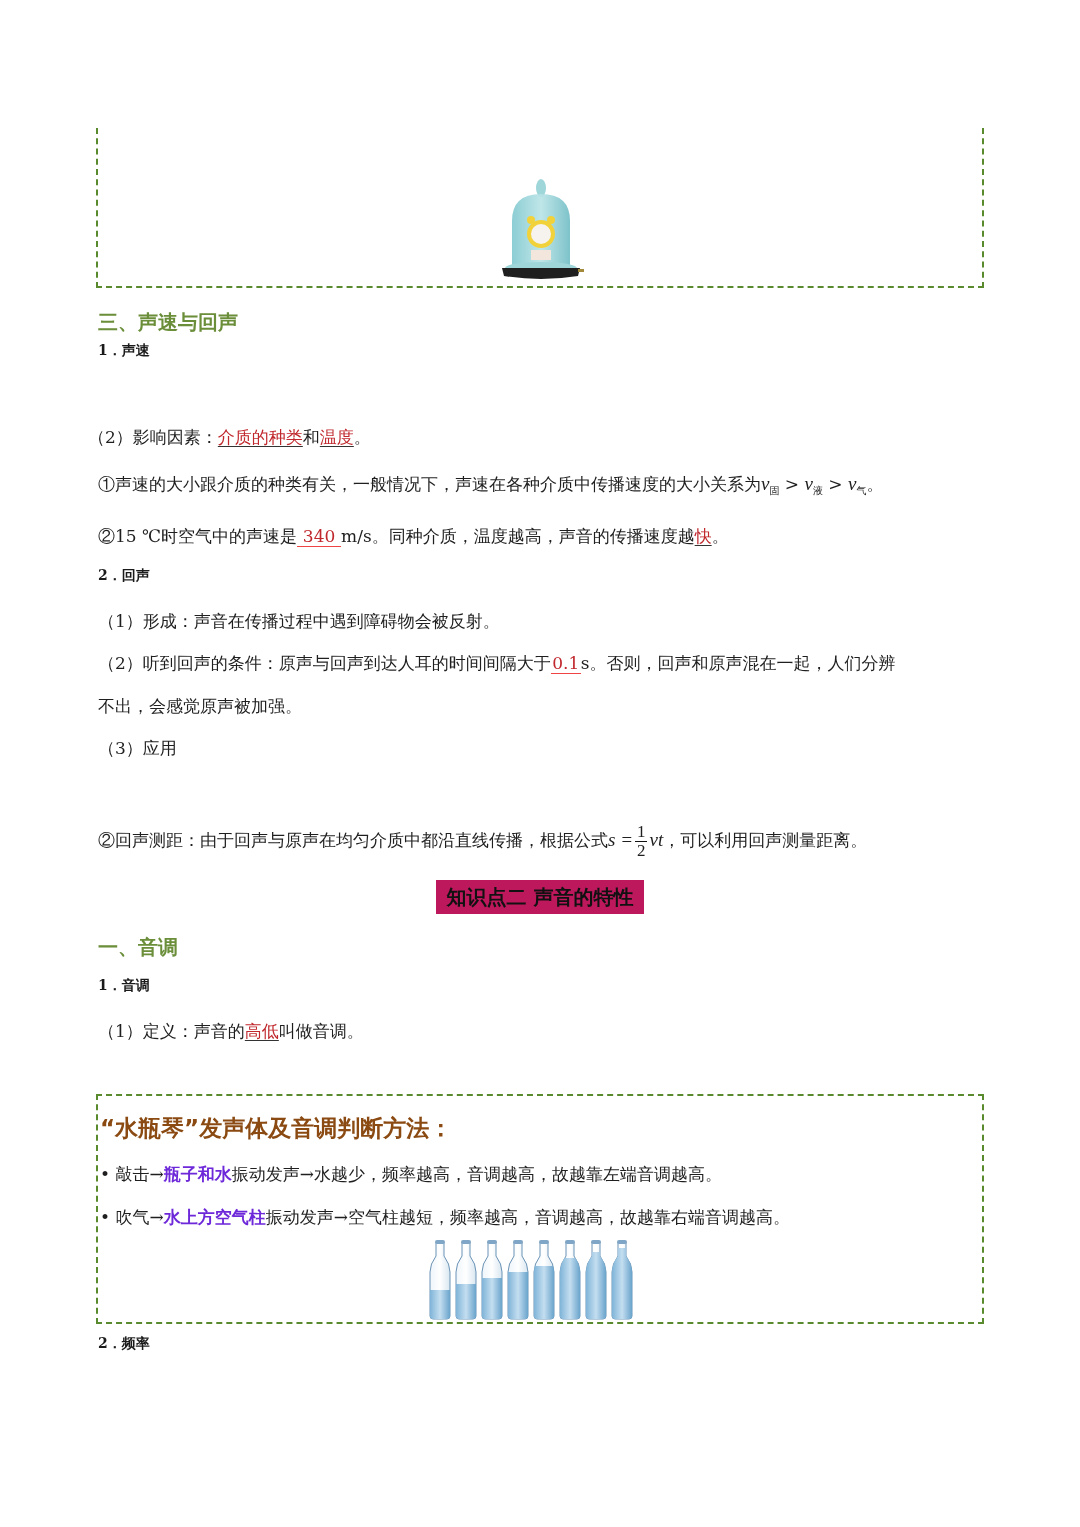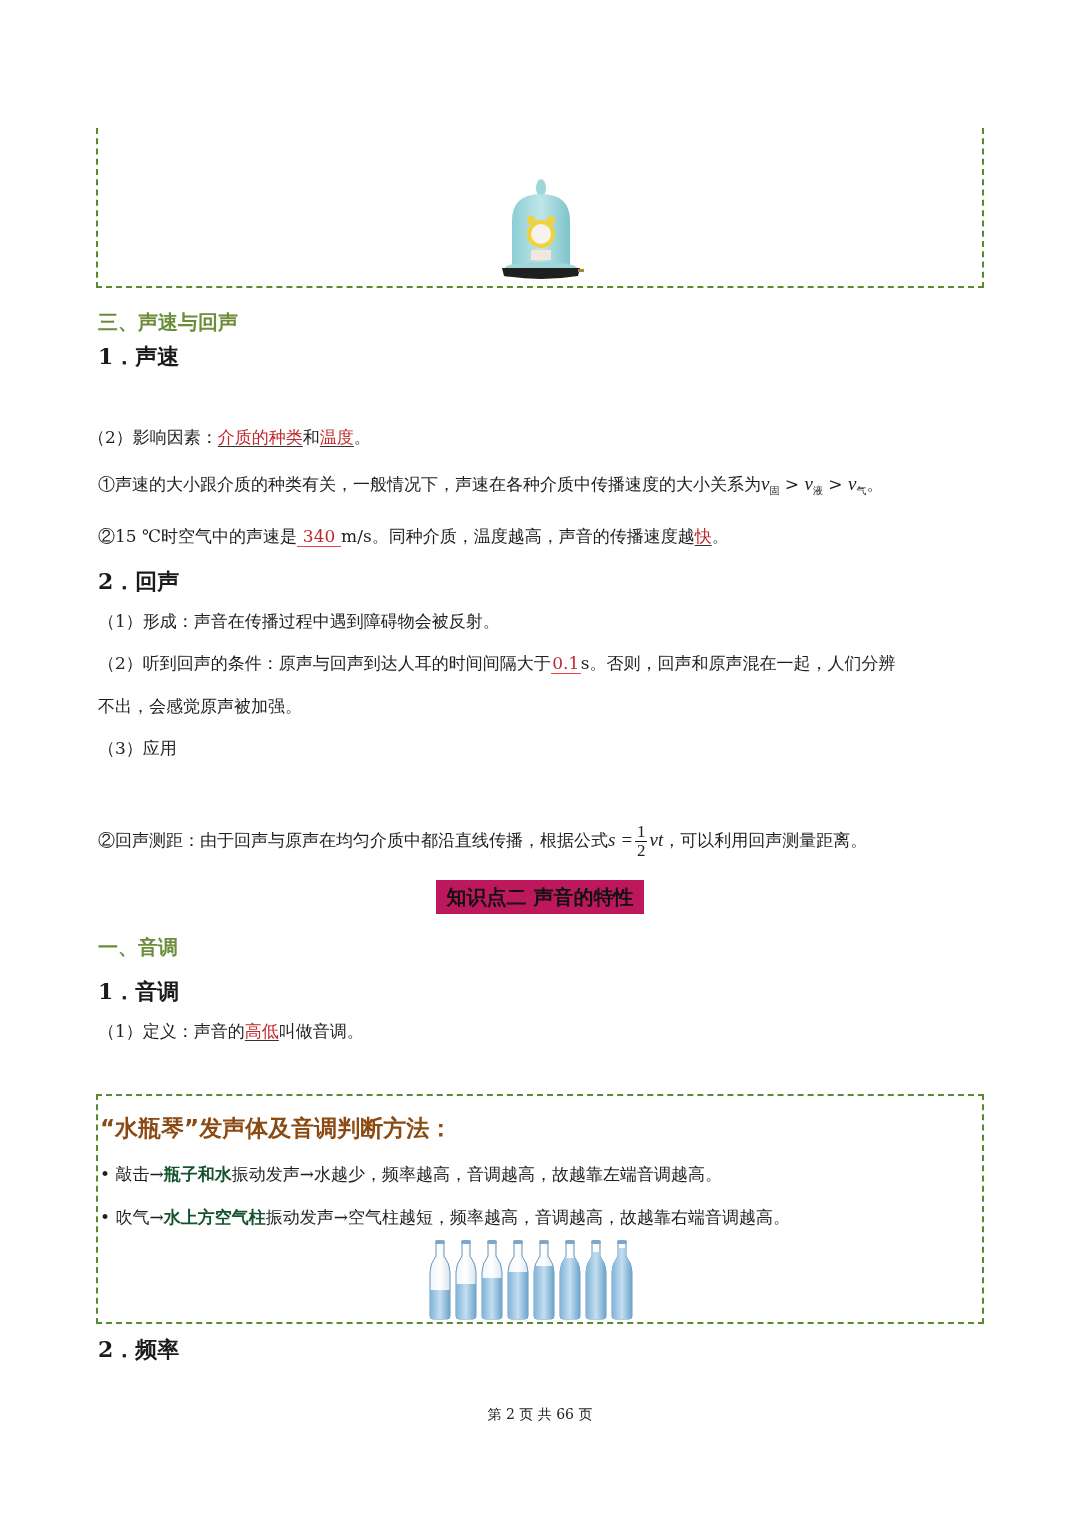--- a/index.html
+++ b/index.html
@@ -6,32 +6,32 @@
     body {
       width: 1080px; height: 1527px; position: relative; overflow: hidden;
       font-family: "DejaVu Serif", "Liberation Serif", serif;
       color: #1a1a1a;
     }
     .page { position: absolute; left: 0; top: 0; width: 1080px; height: 1527px; }
     .abs { position: absolute; white-space: nowrap; }
     .body-text { font-size: 17px; line-height: 24px; color: #1f1f1f; }
     .sans-bold { font-family: "DejaVu Sans", "Liberation Sans", sans-serif; font-weight: bold; }
     .green-head { color: #6b8e3a; font-size: 20px; }
-    .sub-head { font-size: 22px; font-weight: bold; color: #1a1a1a; }
+    .sub-head { font-size: 14px; font-weight: bold; color: #1a1a1a; }
     .ans { color: #c0282d; text-decoration: underline; text-decoration-color: #333; text-underline-offset: 3px; }
     .blank { display: inline-block; border-bottom: 1px solid #ef4444; color: #c0282d; text-align: center; line-height: 20px; }
     .dashed-box { position: absolute; border: 2px dashed #5a8a2e; box-sizing: border-box; }
     .dashed-box.top-open { border-top: none; }
     .banner {
       position: absolute; left: 436px; top: 880px; width: 208px; height: 34px;
       background: #be185d; display: flex; align-items: center; justify-content: center;
       font-family: "DejaVu Sans", "Liberation Sans", sans-serif; font-weight: bold; font-size: 20px; color: #111;
     }
     .tip-title { color: #8a4a12; font-family: "DejaVu Sans", "Liberation Sans", sans-serif; font-weight: bold; font-size: 23px; }
-    .bold-k { font-weight: bold; font-family: "DejaVu Sans", "Liberation Sans", sans-serif; color: #14532d; }
+    .bold-k { font-weight: bold; font-family: "DejaVu Sans", "Liberation Sans", sans-serif; color: #6d28d9; }
     .var { font-style: italic; font-family: "Liberation Serif", serif; font-size: 19px; }
     .sub { font-size: 10px; vertical-align: -4px; font-style: normal; }
     .frac { display: inline-block; vertical-align: middle; text-align: center; font-family: "Liberation Serif", serif; font-size: 17px; line-height: 18px; margin: 0 2px; }
     .frac .num { display: block; border-bottom: 1px solid #111; padding: 0 2px; }
     .frac .den { display: block; padding: 0 2px; }
     .footer { font-size: 14px; color: #222; }
   </style>
 </head>
 <body>
 
@@ -178,15 +178,14 @@
             <path d="M8 2 L16 2 L16 16 Q22 24 22 32 L22 76 Q22 79 19 79 L5 79 Q2 79 2 76 L2 32 Q2 24 8 16 Z" fill="url(#bottleGlass)" stroke="#6b93b5" stroke-width="1"></path>
             <rect x="2" y="8" width="20" height="71" fill="url(#water)" clip-path="url(#b)"></rect>
             <rect x="7" y="0" width="10" height="4" rx="2" fill="#7fa6c6"></rect>
           </g>
       </g>
     </svg>
   </div>
 
   <div class="abs sub-head" style="left:98px; top:1335px;">2．频率</div>
 
-  <div class="abs footer" style="left:0; width:1080px; text-align:center; top:1406px;">第 2 页 共 66 页</div>
 
 </div>
 
 </body></html>

